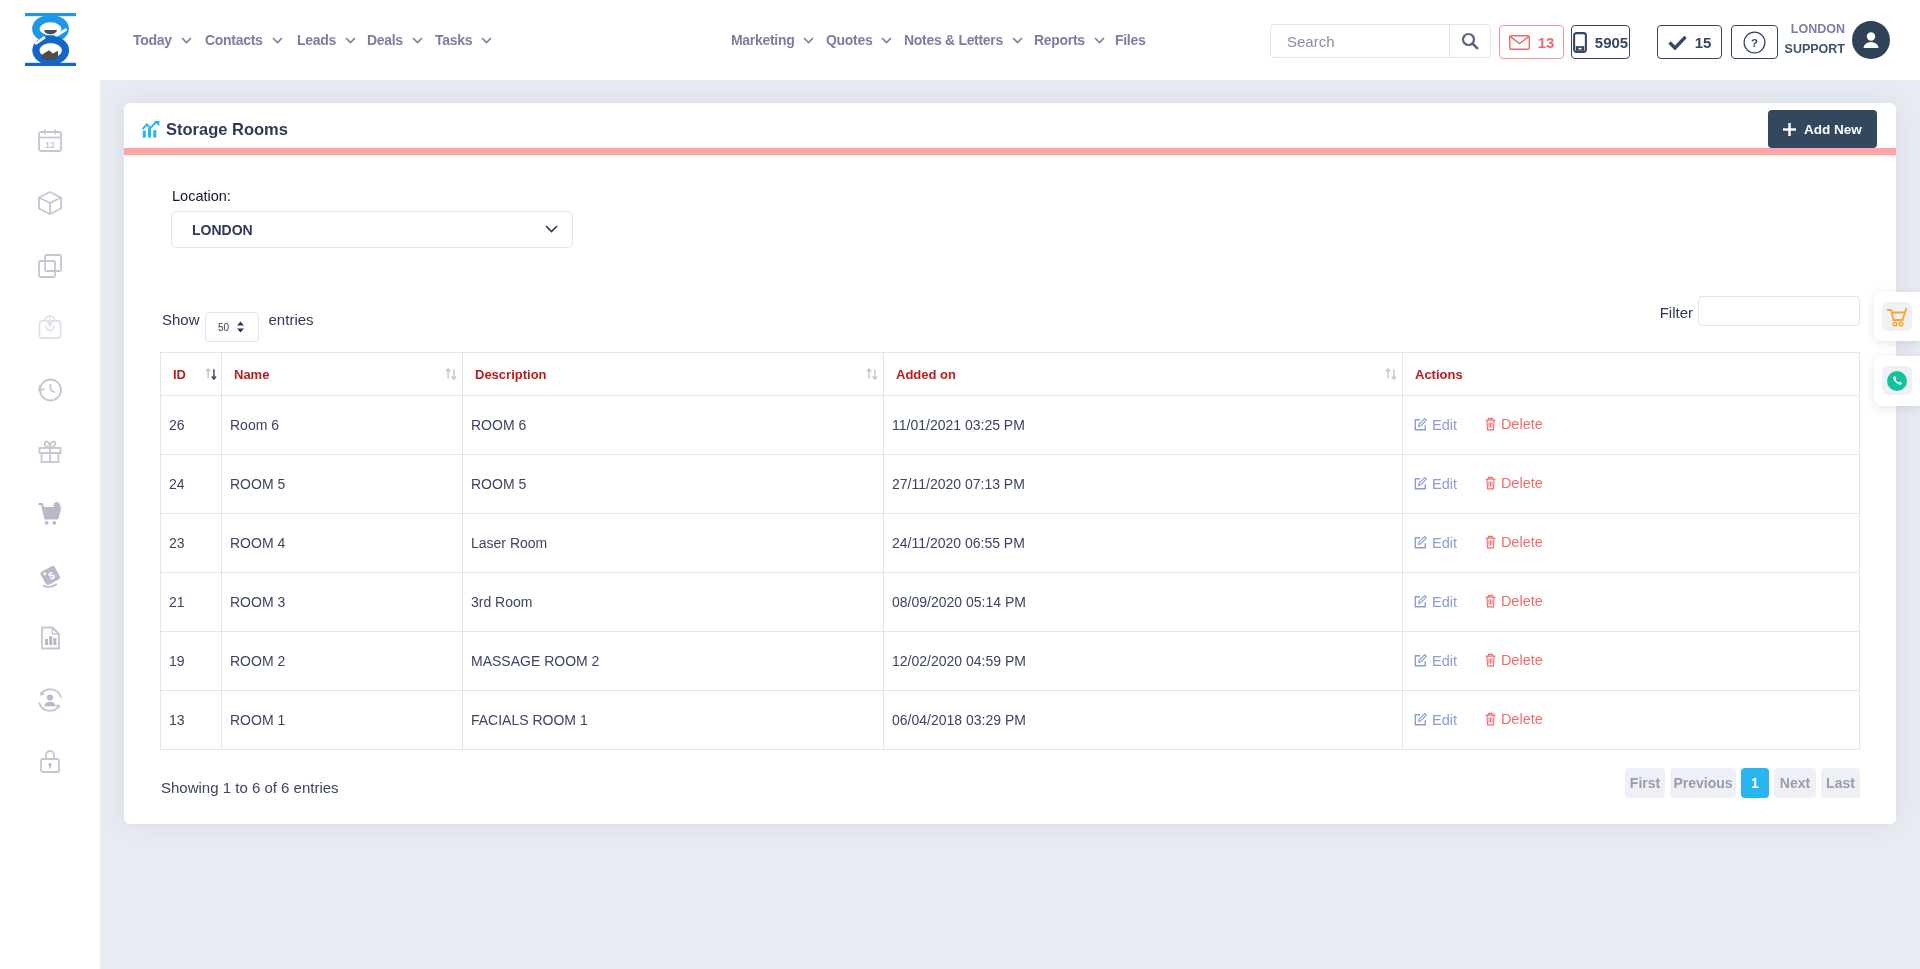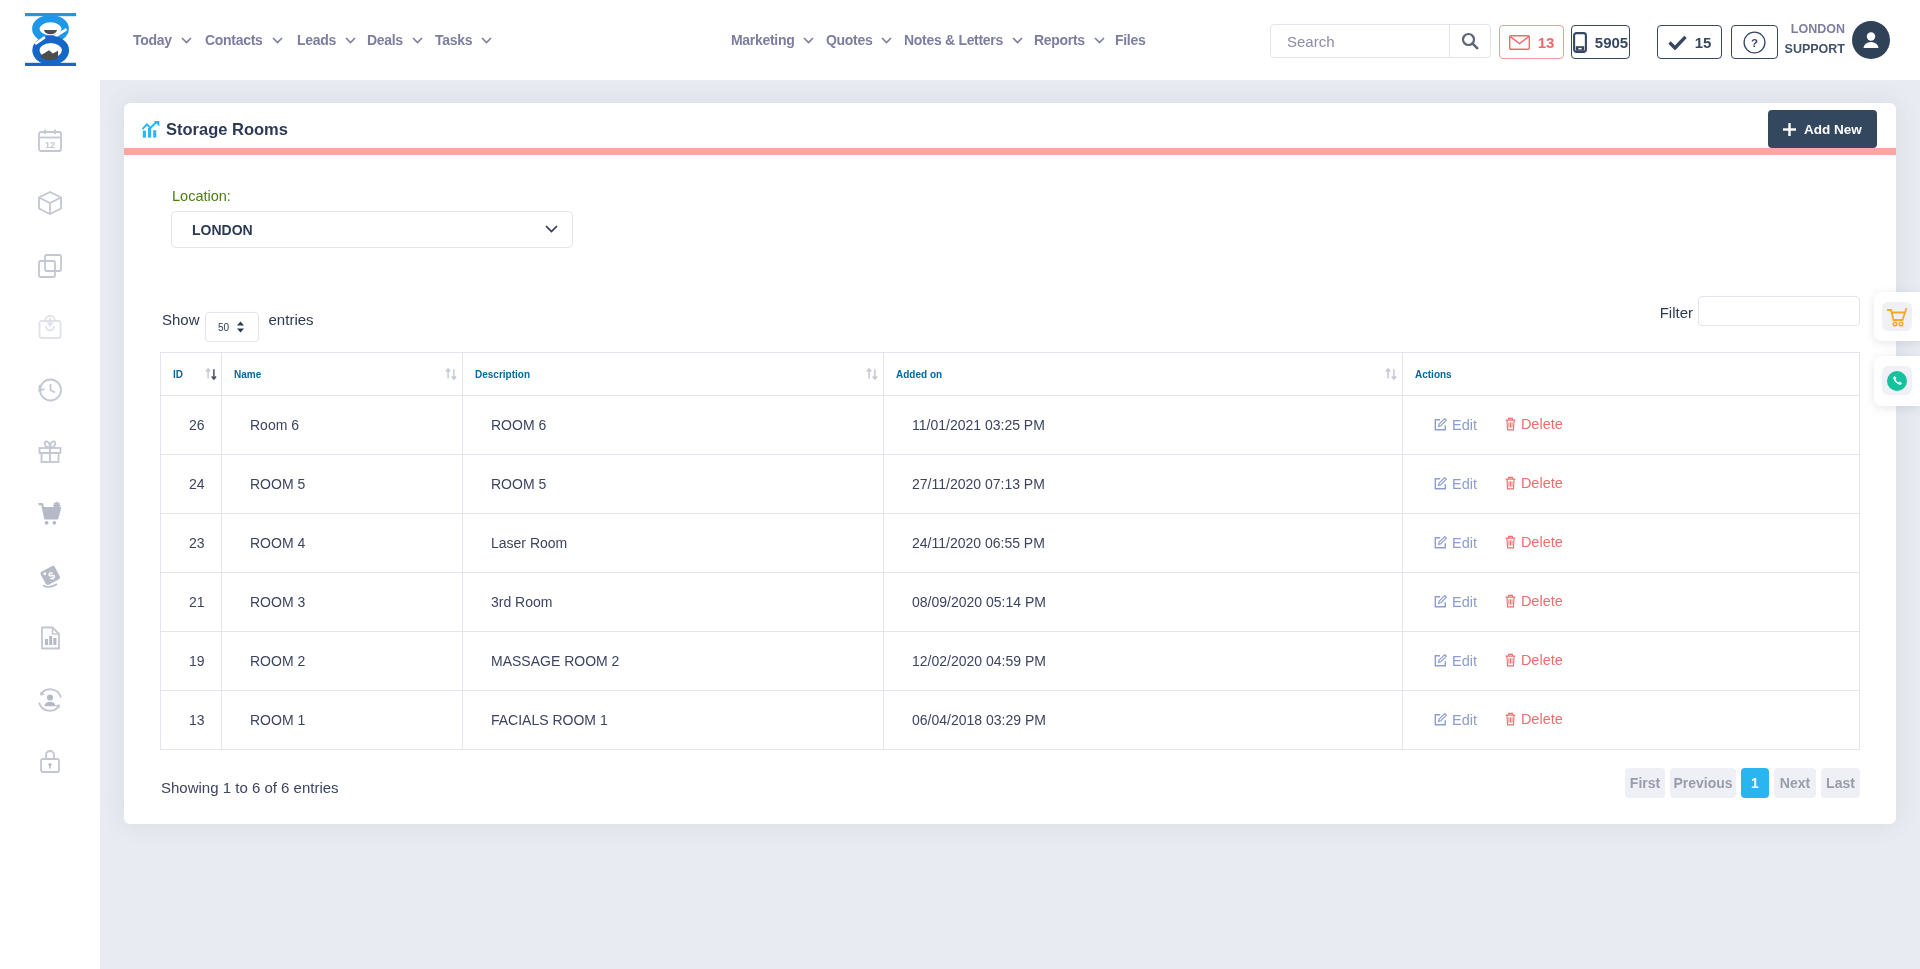--- a/index.html
+++ b/index.html
@@ -28,34 +28,34 @@
 .sidebar { position:absolute; top:80px; left:0; width:100px; height:889px; background:#fff; z-index:5; }
 .sideicon { position:absolute; left:36px; }
 
 
 .card { position:absolute; left:124px; top:103px; width:1772px; height:721px; background:#fff; border-radius:6px; box-shadow:0 0 24px rgba(80,90,120,0.10); }
 .cardhead { position:absolute; top:0; left:0; right:0; height:52px; border-bottom:7px solid #fca5a5; }
 .cardtitle { position:absolute; left:42px; top:17px; font-size:16.5px; font-weight:bold; color:#2d3a56; }
 .titleicon { position:absolute; left:18px; top:18px; }
 .addnew { position:absolute; right:19px; top:7px; width:109px; height:38px; background:#33475f; border-radius:4px; color:#fff; font-size:13.5px; font-weight:bold; display:flex; align-items:center; justify-content:center; gap:8px; }
 
-.loclabel { position:absolute; left:48px; top:85px; font-size:14.5px; color:#4d7c0f; }
+.loclabel { position:absolute; left:48px; top:85px; font-size:14.5px; color:#0f172a; }
 .locselect { position:absolute; left:47px; top:108px; width:402px; height:37px; border:1px solid #e2e4ec; border-radius:5px; display:flex; align-items:center; padding-left:20px; font-size:14px; color:#2d3a56; font-weight:bold; }
 .locselect svg { position:absolute; right:14px; top:13px; }
 
 .showrow { position:absolute; left:38px; top:193px; display:flex; align-items:center; font-size:15px; color:#2d3a56; }
 .numsel { width:54px; height:30px; border:1px solid #e2e4ec; border-radius:4px; margin:16px 10px 0 5px; display:flex; align-items:center; justify-content:center; gap:7px; font-size:10px; color:#2d3a56; }
 .filterlbl { position:absolute; left:1514px; top:201px; width:55px; text-align:right; font-size:15px; color:#2d3a56; }
 .filterinp { position:absolute; left:1574px; top:193px; width:162px; height:30px; border:1px solid #e2e4ec; border-radius:4px; background:#fff; }
 
 
 table.dt { position:absolute; left:36px; top:249px; width:1699px; border-collapse:collapse; table-layout:fixed; }
 table.dt th, table.dt td { border:1px solid #e3e5ec; font-weight:normal; text-align:left; }
-table.dt th { height:43px; padding-left:12px; font-size:10px; font-weight:bold; color:#0369a1; position:relative;margin-left:28px; }
-table.dt td { height:59px; padding-left:28px; font-size:14px; color:#3c4462; }
+table.dt th { height:43px; padding-left:12px; font-size:13px; font-weight:bold; color:#b91c1c; position:relative;margin-left:28px; }
+table.dt td { height:59px; padding-left:8px; font-size:14px; color:#3c4462; }
 .sorticon { position:absolute; top:14px; }
 .actlink { display:inline-flex; align-items:center; gap:5px; font-size:14.5px; }
 .edit { color:#8d9cd1; margin-right:24px; margin-left:3px; }
 .del { color:#ed6d6d; }
 
 .showing { position:absolute; left:37px; top:676px; font-size:15px; color:#3c4462; }
 .pager { position:absolute; right:36px; top:665px; display:flex; gap:5px; }
 .pbtn { height:30px; border-radius:4px; background:#eef0f5; color:#989cab; font-size:14px; display:flex; align-items:center; justify-content:center;font-weight:bold; }
 .pbtn.active { background:#29b5f0; color:#fff; }
 

